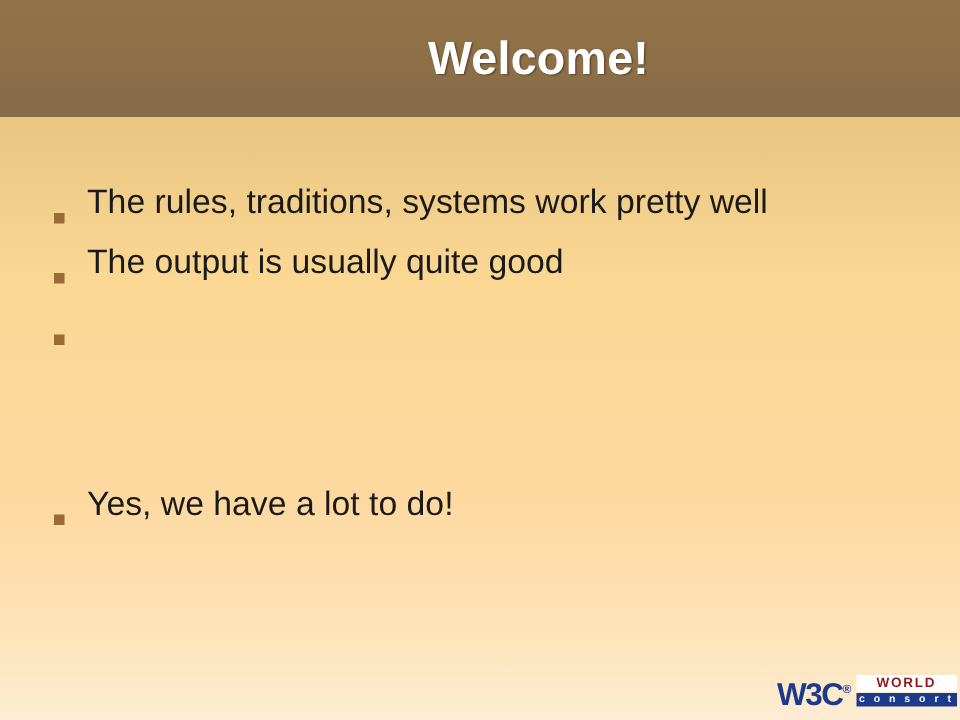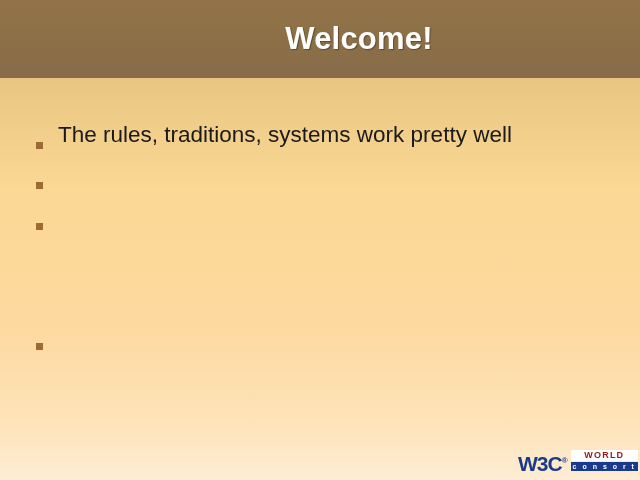--- a/index.html
+++ b/index.html
@@ -147,32 +147,34 @@
 
   <div id="bullets">
 
     <div class="bullet-row">
       <span class="marker"></span>
       <span class="bullet-text">The rules, traditions, systems work pretty well</span>
     </div>
 
     <div class="bullet-row">
       <span class="marker"></span>
+      <span class="bullet-text">The output is usually quite good</span>
     </div>
 
 
     <div class="bullet-row">
       <span class="marker"></span>
     </div>
 
     <div class="gap"></div>
     <div class="gap"></div>
 
     <div class="bullet-row">
       <span class="marker"></span>
+      <span class="bullet-text">Yes, we have a lot to do!</span>
     </div>
 
   </div>
 
   <div id="w3c-logo">
     <span id="w3c-mark"><span>W3C</span><span id="w3c-reg">®</span></span>
     <span id="w3c-words">
       <span id="w3c-www">WORLD WIDE WEB</span>
       <span id="w3c-consortium">c o n s o r t i u m</span>
     </span>

